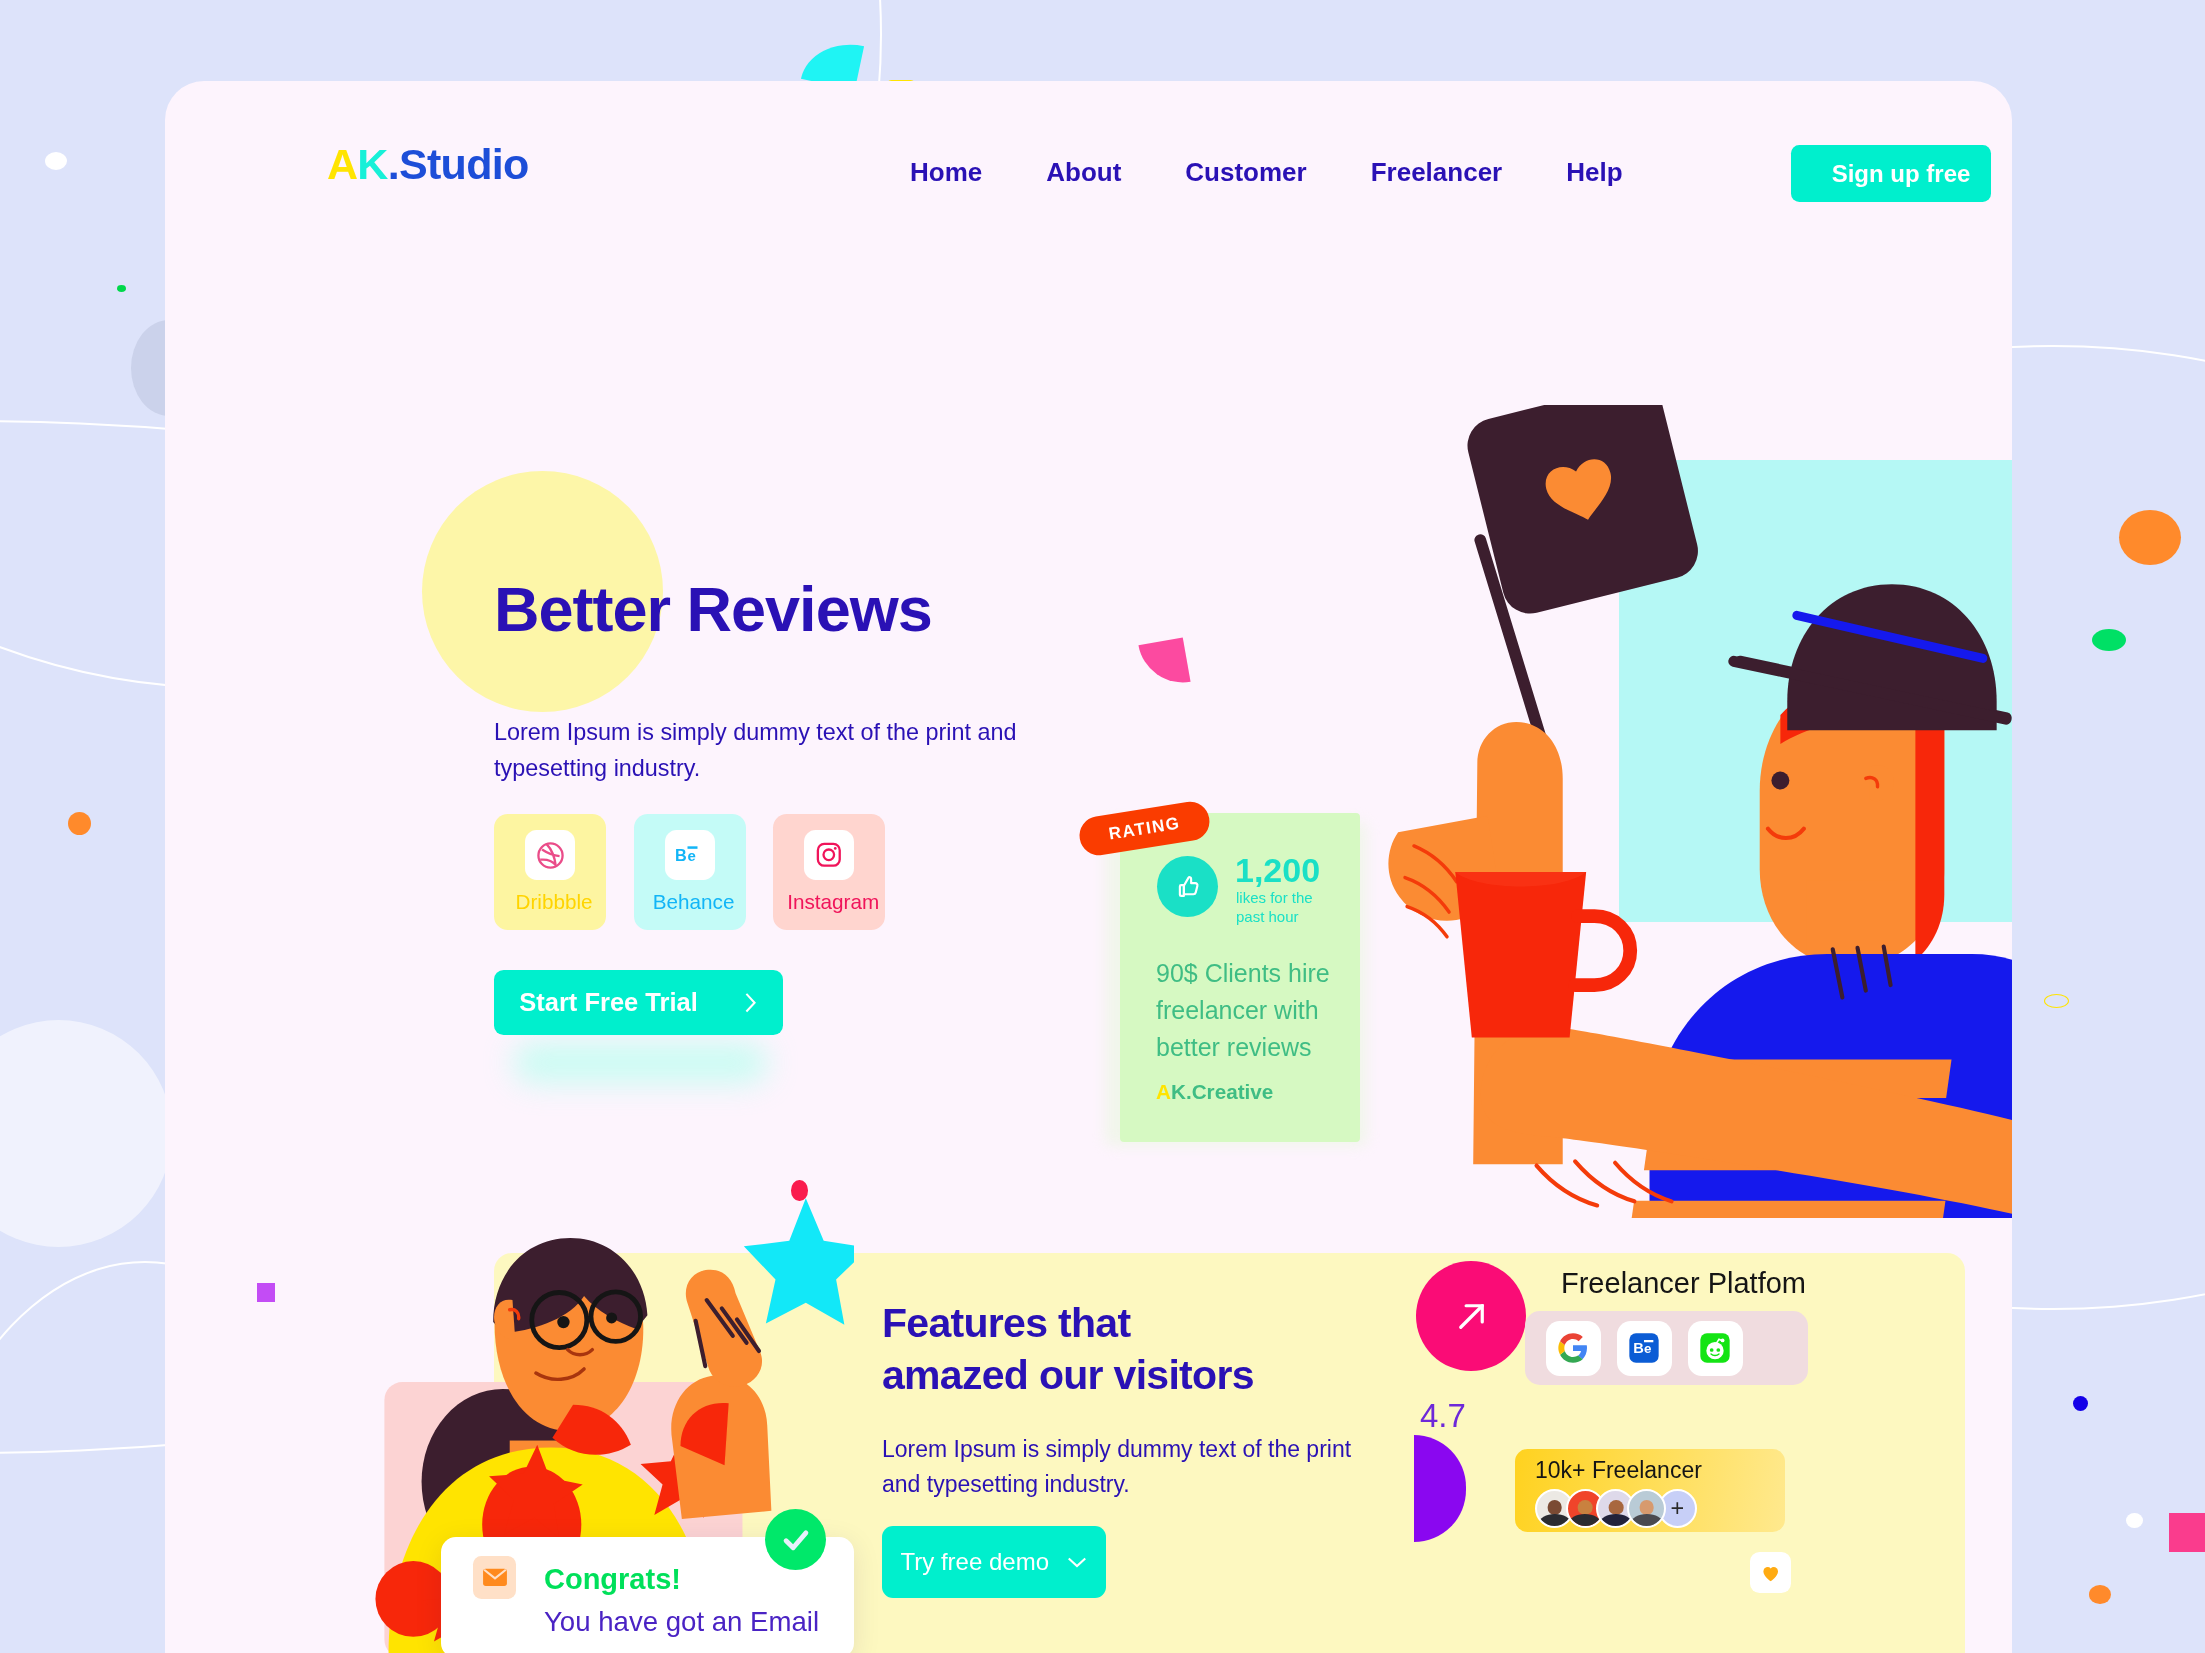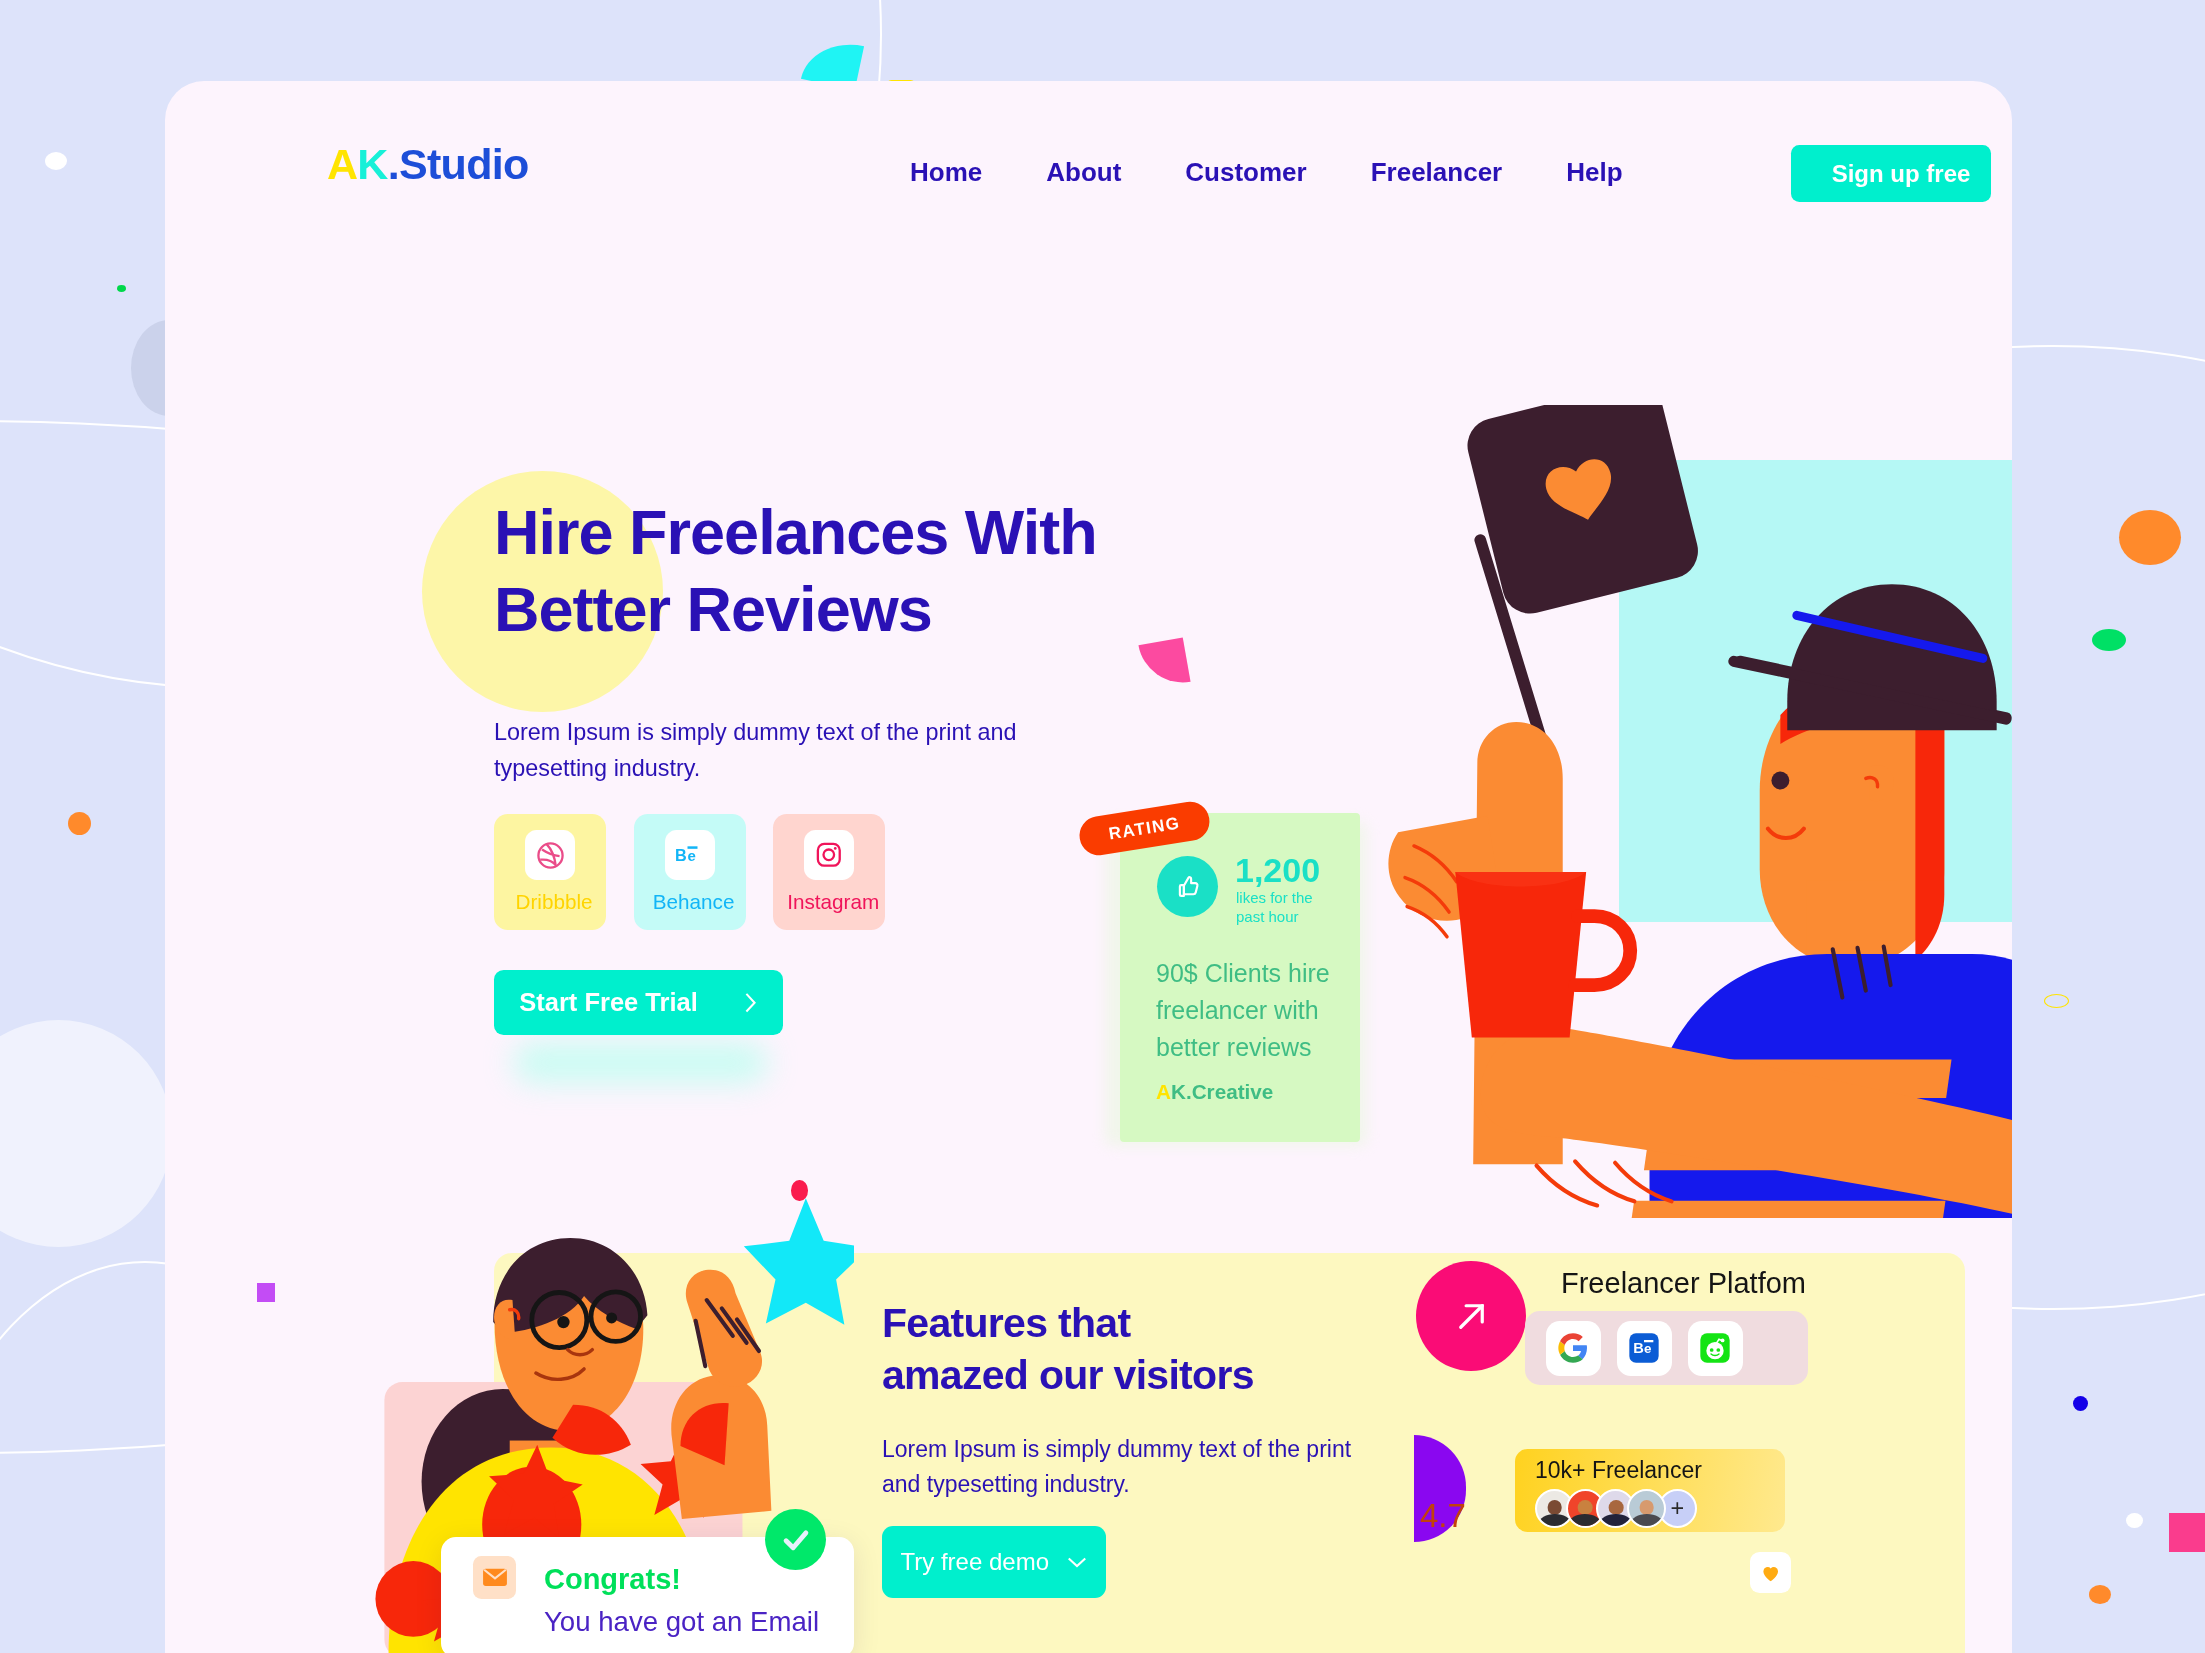--- a/index.html
+++ b/index.html
@@ -94,21 +94,21 @@
     display:flex; align-items:center; justify-content:center; gap:16.5px;
     color:#fff; font-size:24px; font-family:"Liberation Sans", sans-serif;
   }
   
   .plat-circle { position:absolute; left:1416px; top:1261px; width:110px; height:110px; background:#fa0c76; border-radius:50%; display:flex; align-items:center; justify-content:center; cursor:pointer; }
   .plat-title { position:absolute; left:1525px; top:1267px; color:#151515; font-size:29px; font-weight:500;margin-left:36px; }
   .plat-tray { position:absolute; left:1525px; top:1311px; width:283px; height:74px; background:#f0dcdf; border-radius:15px; display:flex; align-items:center; gap:16px; padding-left:20.7px; }
   .plat-icon { width:55px; height:55px; background:#ffffff; border-radius:13.8px; display:flex; align-items:center; justify-content:center; cursor:pointer; }
   
   .half-circle { position:absolute; left:1414px; top:1435px; width:52px; height:107px; background:#8a07f0; border-radius:0 54px 54px 0; }
-  .half-score { position:absolute; left:1420px; top:1497px; color:#c2410c; font-size:33px; }
+  .half-score { position:absolute; left:1420px; top:1397px; color:#6d28d9; font-size:33px; }
   
   .free-card { position:absolute; left:1515px; top:1449px; width:270px; height:83px; background:linear-gradient(100deg,#ffd21f 0%,#ffe98e 100%); border-radius:12.4px; }
   .free-label { position:absolute; left:1535px; top:1457px; color:#151515; font-size:23px; font-weight:500; }
   .avatars { position:absolute; left:1535px; top:1489px; display:flex; }
   .avatar { width:39px; height:39px; border-radius:50%; border:2.8px solid #fff; margin-left:-8.3px; overflow:hidden; position:relative; }
   .avatar:first-child { margin-left:0; }
   .avatar .head { position:absolute; left:50%; top:26%; width:42%; height:42%; transform:translateX(-50%); border-radius:50%; }
   .avatar .body { position:absolute; left:50%; bottom:-22%; width:92%; height:56%; transform:translateX(-50%); border-radius:50% 50% 0 0; }
   .avatar-plus { width:39px; height:39px; border-radius:50%; border:2.8px solid #fff; margin-left:-8.3px; background:#c7cff7; display:flex; align-items:center; justify-content:center; color:#2a2a2a; font-size:23.4px; cursor:pointer; }
   .heart-box { position:absolute; left:1750px; top:1552px; width:41px; height:41px; background:#fff; border-radius:9.6px; display:flex; align-items:center; justify-content:center; }
@@ -154,21 +154,21 @@
       <div class="navlink">About</div>
       <div class="navlink">Customer</div>
       <div class="navlink">Freelancer</div>
       <div class="navlink">Help</div>
     </div>
     <button class="signup">Sign up free</button>
   </nav>
 
   <div class="yellow-blob"></div>
   <h1 class="hero-title">
-    <span>Hire Freelances With</span><br>
+    <br>
     <span>Better Reviews</span>
   </h1>
   <p class="hero-sub">Lorem Ipsum is simply dummy text of the print and typesetting industry.</p>
   <div class="pink-wedge"></div>
 
   <div class="socials">
     <div class="social-card sc-dribbble">
       <div class="ibox">
         <svg width="29" height="29" viewBox="0 0 24 24" fill="none" stroke="#ea4c89" stroke-width="1.9">
           <circle cx="12" cy="12" r="10"></circle>

